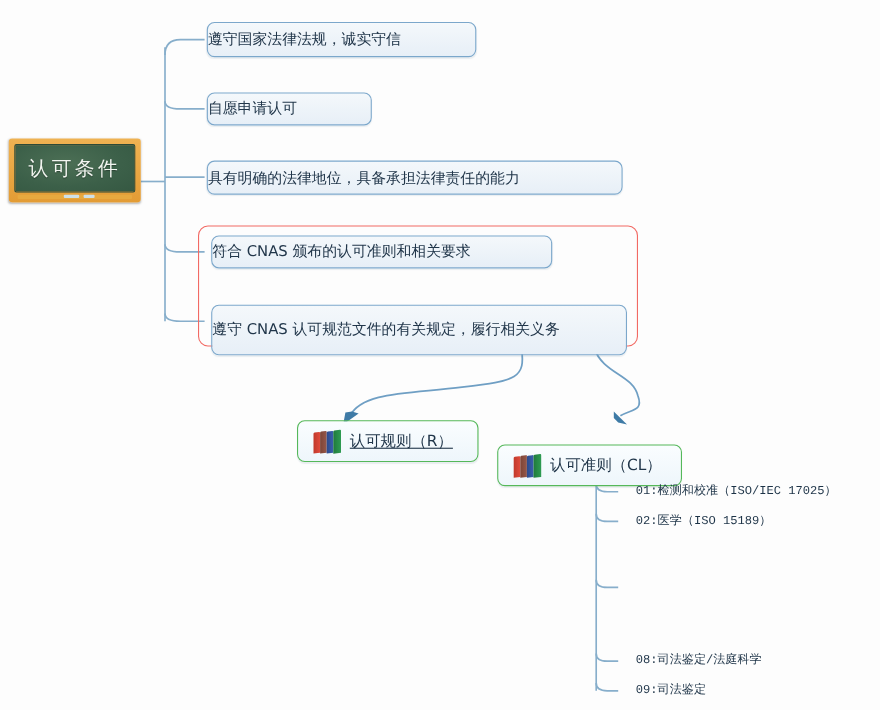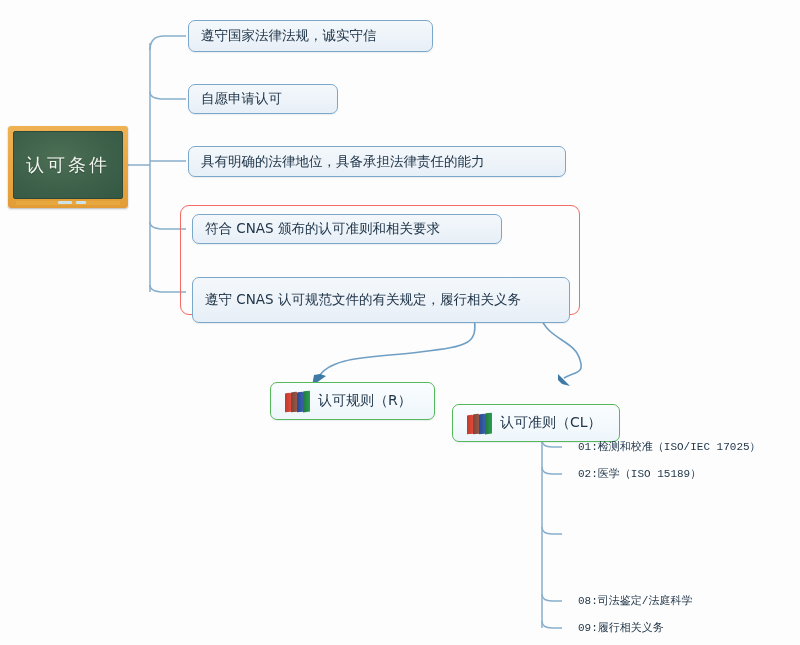--- a/index.html
+++ b/index.html
@@ -12,21 +12,21 @@
   }
   #stage{position:absolute;left:0;top:0;width:800px;height:645px;}
 
   
   #wires{position:absolute;left:0;top:0;width:800px;height:645px;pointer-events:none;}
 
   
   .blackboard{
     position:absolute;
     left:8px;top:126px;
-    width:120px;height:82px;
+    width:120px;height:58px;
     background:linear-gradient(#efb252,#e39c35);
     border-radius:3px;
     box-shadow:0 1px 2px rgba(0,0,0,.28);
     padding:5px 5px 9px 5px;
     box-sizing:border-box;
   }
   .blackboard .board{
     width:100%;height:100%;
     background:radial-gradient(ellipse at 42% 38%, #4c6f55 0%, #3c6049 58%, #355842 100%);
     border:1px solid #2d4a38;
@@ -56,21 +56,21 @@
   .node{
     position:absolute;
     box-sizing:border-box;
     display:flex;align-items:center;
     border:1px solid #7ba7cb;
     border-radius:7px;
     background:linear-gradient(#f4f8fb,#e7eff7);
     color:#21364a;
     font-family:"DejaVu Sans",sans-serif;
     font-size:13.5px;
-    padding:0 12px;
+    padding:0 0;
     white-space:nowrap;
     box-shadow:0 1px 1px rgba(90,120,150,.12);
   }
 
   
   .group-red{
     position:absolute;
     left:180px;top:205px;width:400px;height:110px;
     border:1.6px solid #f26a64;
     border-radius:9px;
@@ -80,21 +80,21 @@
 
   
   .node.green{
     border:1.4px solid #55b85a;
     background:linear-gradient(#fafdff,#eef6fb);
     border-radius:7px;
     padding:0 14px;
     font-size:14px;
   }
   .node.green .label{ text-decoration:none; }
-  .node.green.underlined .label{ text-underline-offset:2px;}
+  .node.green.underlined .label{ text-decoration:underline; text-underline-offset:2px;}
 
   .books{display:inline-block;width:26px;height:21px;margin-right:7px;flex:0 0 auto;position:relative;}
   .books i{position:absolute;bottom:0;width:6px;border-radius:1px 1px 0 0;display:block;}
   .books i:nth-child(1){left:0px;height:19px;background:linear-gradient(90deg,#c0392b,#e04b3c);transform:skewY(-7deg);}
   .books i:nth-child(2){left:6px;height:20px;background:linear-gradient(90deg,#7d4436,#96584a);transform:skewY(-7deg);}
   .books i:nth-child(3){left:12px;height:20px;background:linear-gradient(90deg,#2b4a8b,#3a5fae);transform:skewY(-7deg);}
   .books i:nth-child(4){left:18px;height:21px;width:7px;background:linear-gradient(90deg,#1f7a3d,#2e9c52);transform:skewY(-7deg);}
 
   
   .leaf{
@@ -214,15 +214,15 @@
     <span class="label">认可准则（CL）</span>
   </div>
 
   <div class="leaf" style="left:566px;top:440px;">01:检测和校准（ISO/IEC 17025）</div>
 
   <div class="leaf" style="left:566px;top:467px;">02:医学（ISO 15189）</div>
 
 
   <div class="leaf" style="left:566px;top:594px;">08:司法鉴定/法庭科学</div>
 
-  <div class="leaf" style="left:566px;top:621px;">09:履行相关义务</div>
+  <div class="leaf" style="left:566px;top:621px;">09:司法鉴定</div>
 
 </div>
 
 </body></html>

